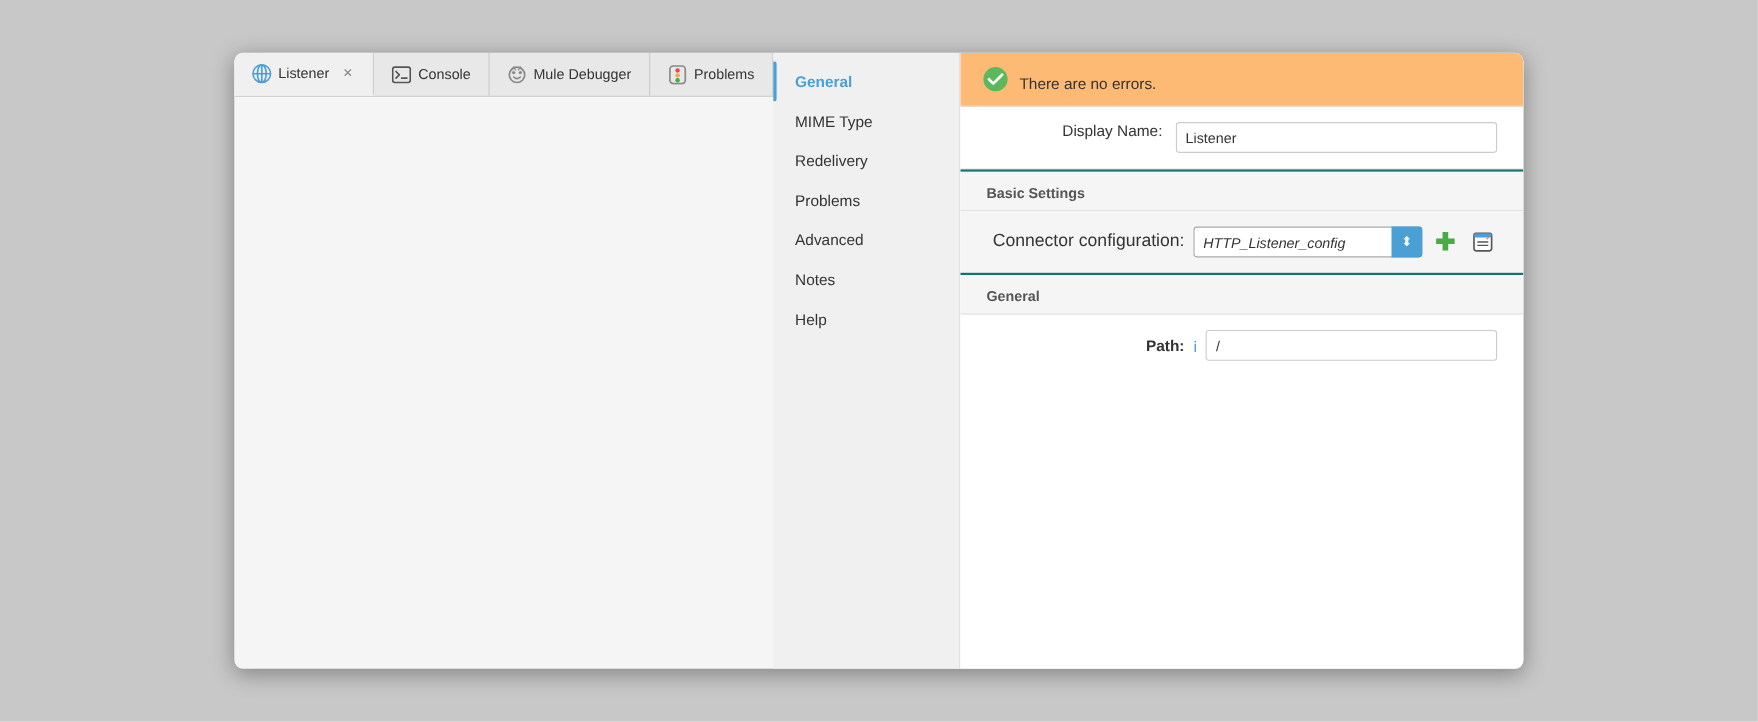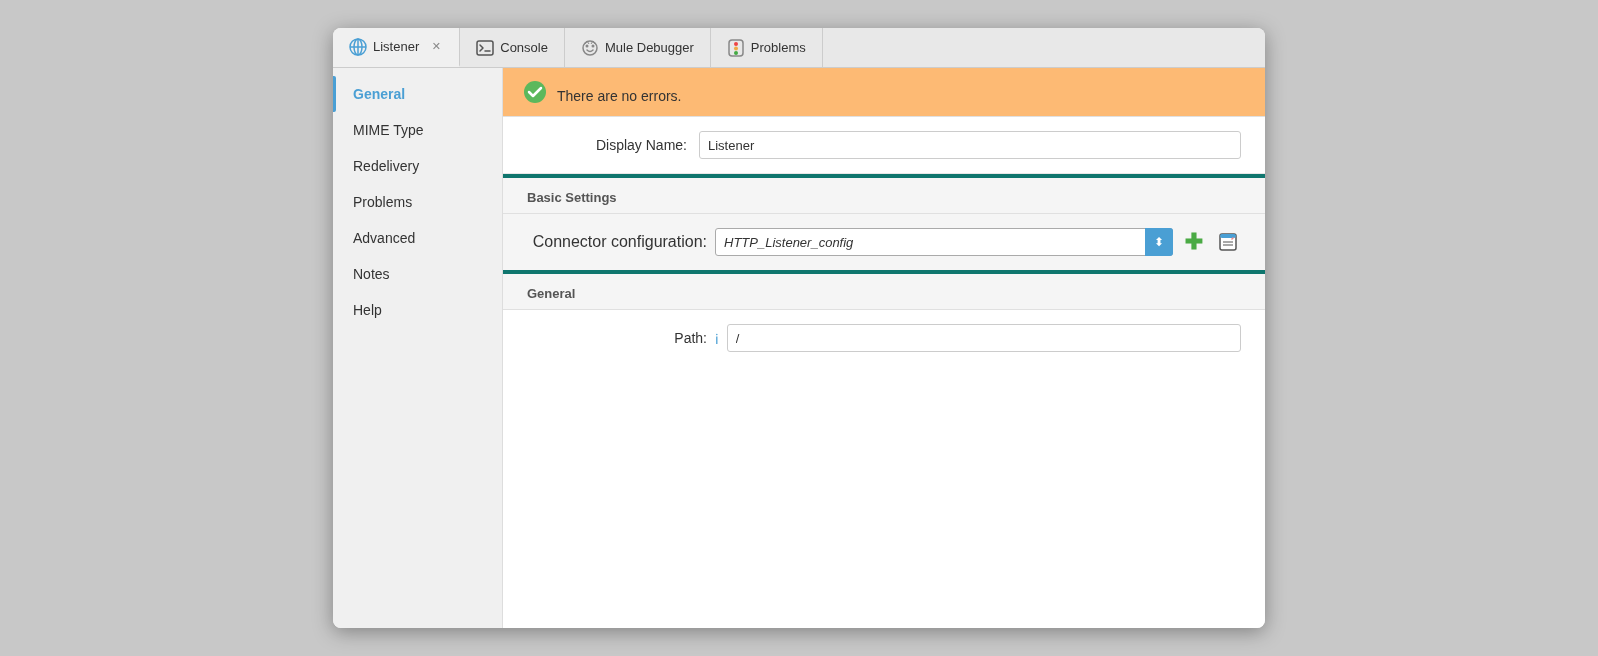--- a/index.html
+++ b/index.html
@@ -7,27 +7,27 @@
       font-family: -apple-system, BlinkMacSystemFont, 'Segoe UI', Arial, sans-serif;
       background: #c8c8c8;
       display: flex;
       justify-content: center;
       align-items: center;
       min-height: 100vh;
       font-size: 14px;
     }
 
     .window {
-      width: 932px;
+      width: 1172px;
       background: #f5f5f5;
       border-radius: 8px;
       box-shadow: 0 4px 20px rgba(0,0,0,0.35);
       overflow: hidden;
       display: flex;
-      flex-direction: column;
+      flex-direction: row;
     }
 
     
     .tab-bar {
       display: flex;
       align-items: center;
       background: #e8e8e8;
       border-bottom: 1px solid #ccc;
       height: 40px;
       padding: 0 0;
@@ -141,21 +141,20 @@
     .check-icon {
       width: 24px;
       height: 24px;
       display: flex;
       align-items: center;
       justify-content: center;
     }
 
     .form-row {
       display: flex;
-      align-items: center;
       gap: 12px;
     }
 
     .form-label {
       font-size: 14px;
       color: #333;
       min-width: 160px;
       text-align: right;
     }
 
@@ -172,21 +171,21 @@
     }
 
     
     .section-header {
       font-size: 13px;
       font-weight: 600;
       color: #555;
       padding: 12px 24px 8px;
       background: #f5f5f5;
       border-bottom: 1px solid #e0e0e0;
-      border-top: 4px solid #0f766e;
+      border-top: 2px solid #0f766e;
     }
 
     
     .connector-row {
       display: flex;
       align-items: center;
       gap: 8px;
       padding: 14px 24px;
       background: #f5f5f5;
     }
@@ -251,20 +250,21 @@
       align-items: center;
       gap: 8px;
       padding: 14px 24px;
     }
 
     .path-label {
       font-size: 14px;
       color: #333;
       min-width: 180px;
       text-align: right;
+      font-weight: bold;
     }
 
     .path-info-icon {
       color: #4a9fd4;
       font-size: 14px;
       cursor: pointer;
     }
 
     .path-input {
       flex: 1;

